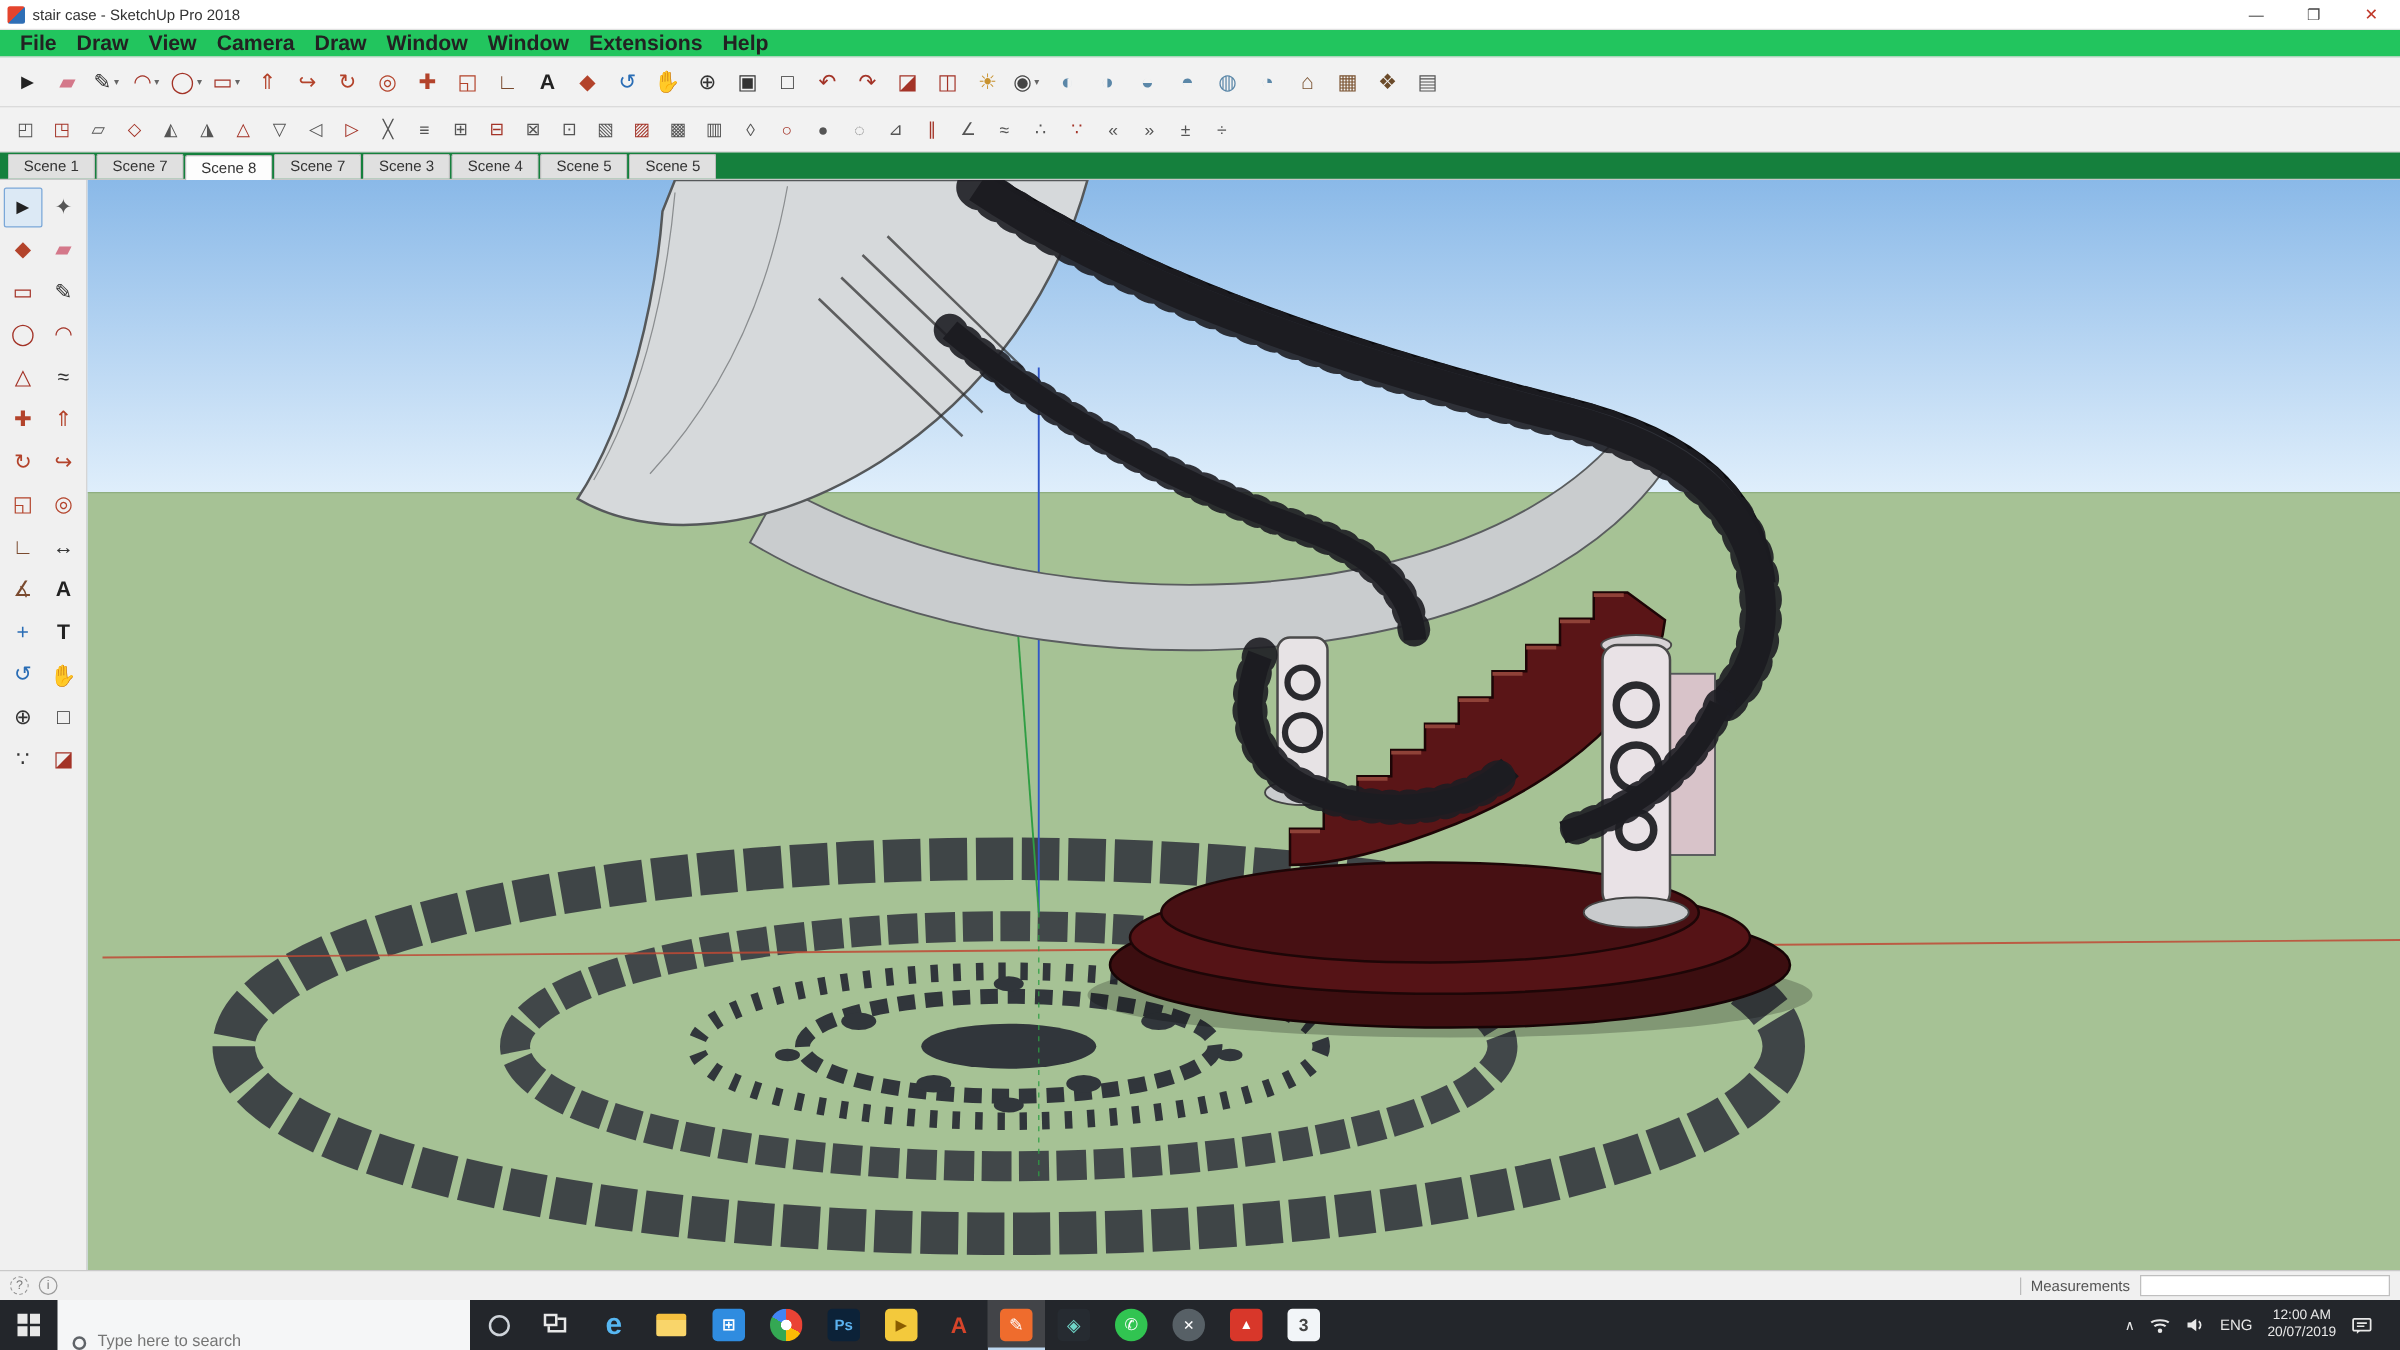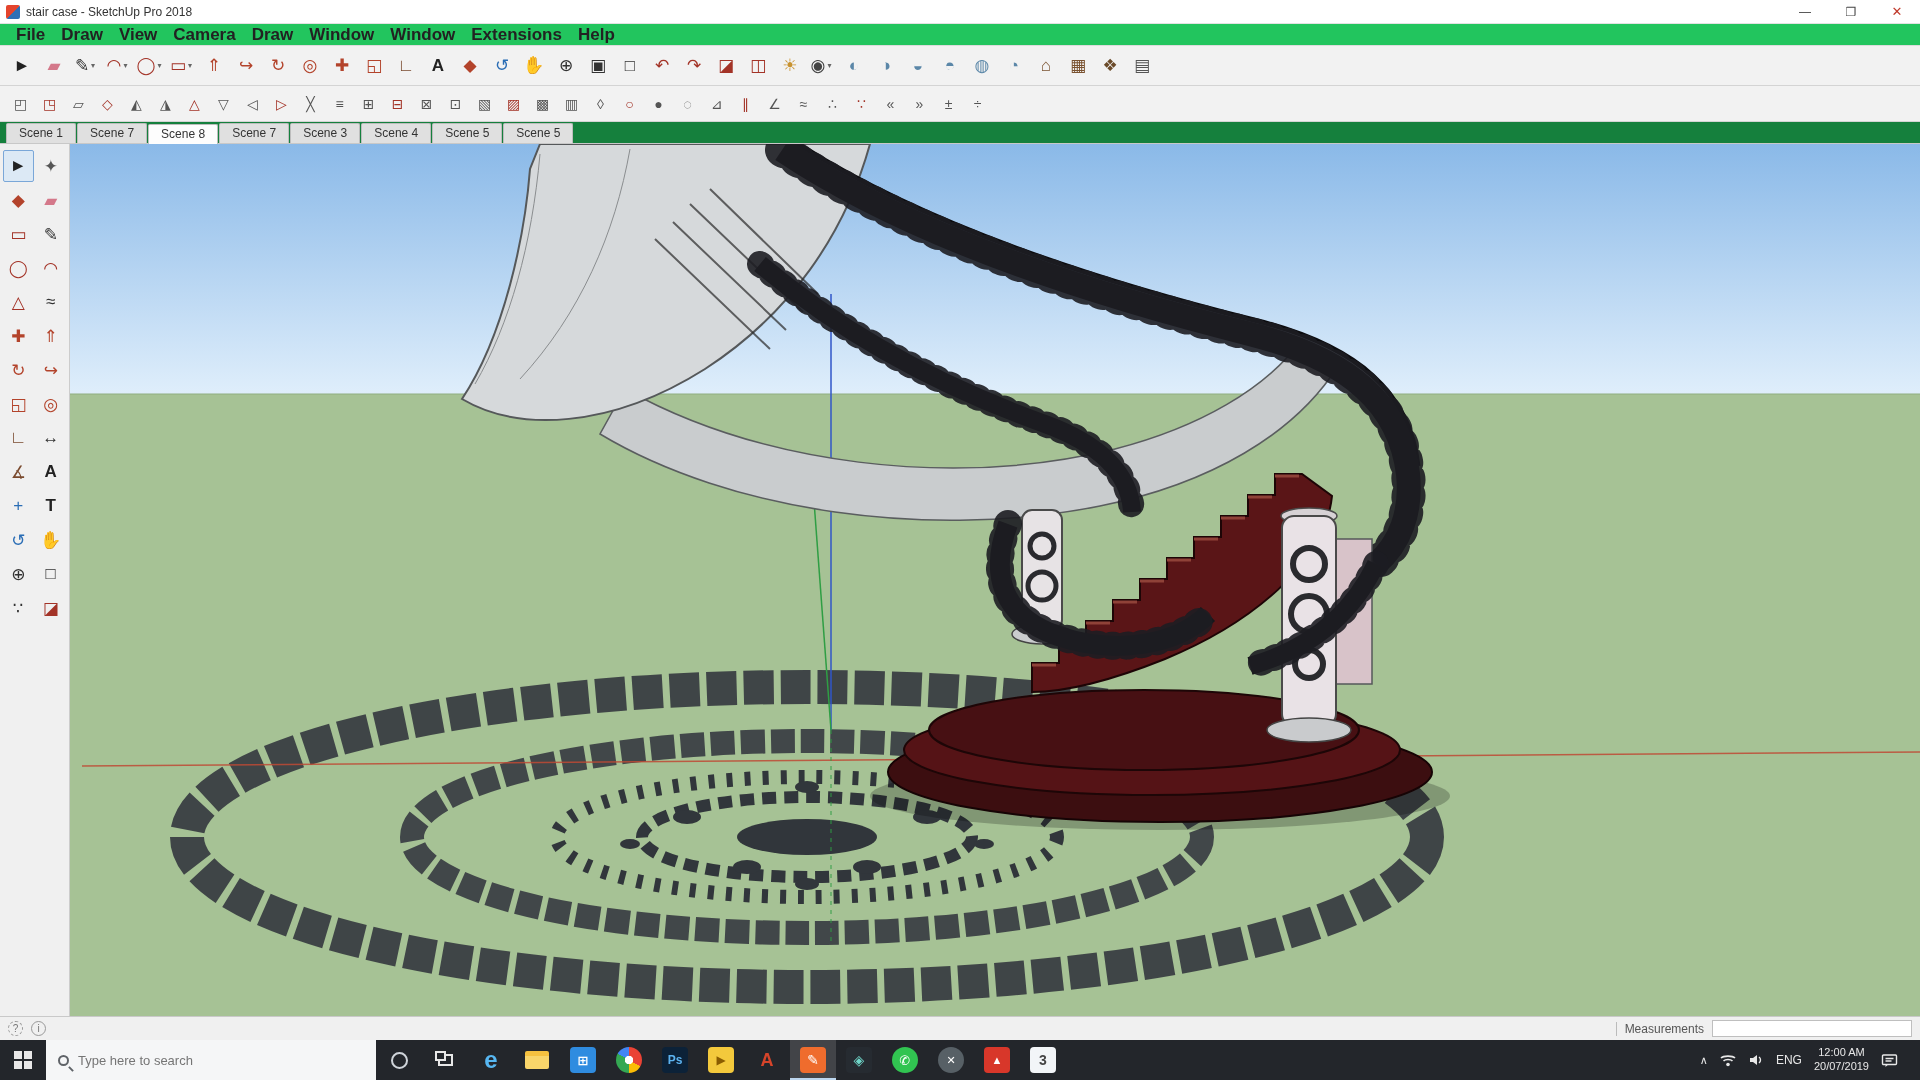--- a/index.html
+++ b/index.html
@@ -50,21 +50,21 @@
   .sb-circle.solid { border-style:solid; }
   .sb-right { margin-left:auto; display:flex; align-items:center; gap:8px; }
   .sb-div { width:1px; height:14px; background:#bbb; }
   .meas-input { width:200px; height:17px; border:1px solid #bfbfbf; background:#fff; font-size:12px; padding:0 4px; }
 
   
   .taskbar { height:40px; background:#23262b; display:flex; align-items:stretch; color:#e8e8e8; }
   .tb-item { width:46px; display:flex; align-items:center; justify-content:center; }
   .win-logo { display:grid; grid-template-columns:8px 8px; grid-template-rows:8px 8px; gap:1.5px; }
   .win-logo span { background:#e8e8e8; }
-  .search-box { width:330px; background:#f5f6f7; color:#5f6368; display:flex; align-items:center; gap:9px; padding-left:12px; }
+  .search-box { width:330px; background:#f5f6f7; color:#5f6368; display:flex; align-items:flex-end; gap:9px; padding-left:12px; }
   .search-box input { border:none; outline:none; background:transparent; font-size:13px; color:#444; width:250px; font-family:inherit; }
   .mag { width:11px; height:11px; border:2px solid #5f6368; border-radius:50%; position:relative; }
   .mag::after { content:""; position:absolute; width:2px; height:6px; background:#5f6368; transform:rotate(-45deg); left:10px; top:9px; }
   .cortana { width:17px; height:17px; border:2px solid #cfd4da; border-radius:50%; }
   .tview { width:15px; height:12px; border:2px solid #e8e8e8; position:relative; }
   .tview::before { content:""; position:absolute; width:7px; height:6px; background:#23262b; border:2px solid #e8e8e8; left:-5px; top:-5px; }
   .task-app { width:46px; display:flex; align-items:center; justify-content:center; }
   .task-app.active { background:rgba(255,255,255,.14); box-shadow:inset 0 -2px 0 #bcd6ee; }
   .app-glyph { width:26px; height:26px; display:flex; align-items:center; justify-content:center; border-radius:4px; font-size:15px; font-weight:bold; }
   .tray { margin-left:auto; display:flex; align-items:center; gap:12px; padding-right:4px; font-size:12px; }

